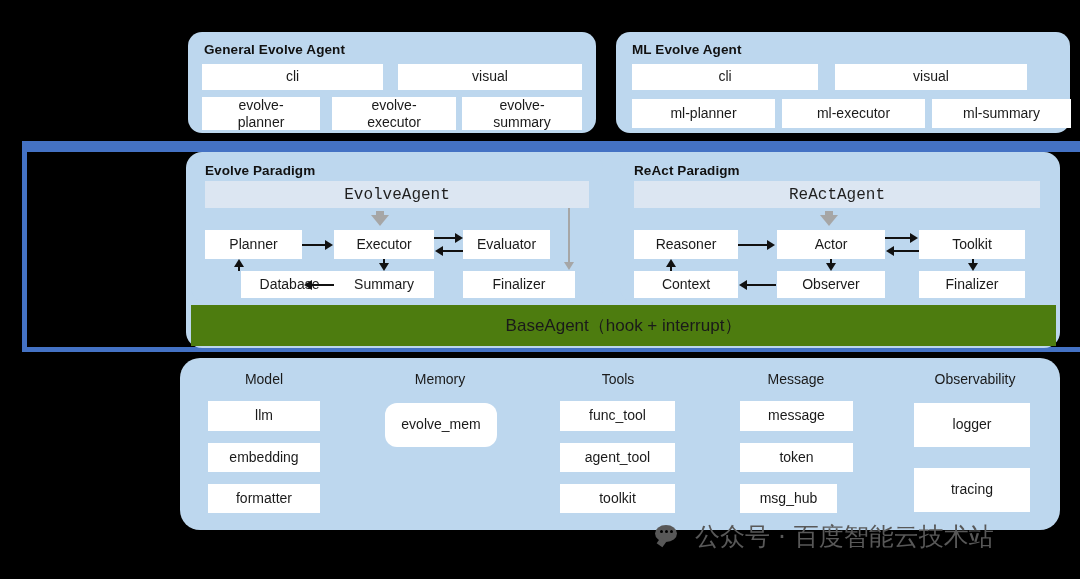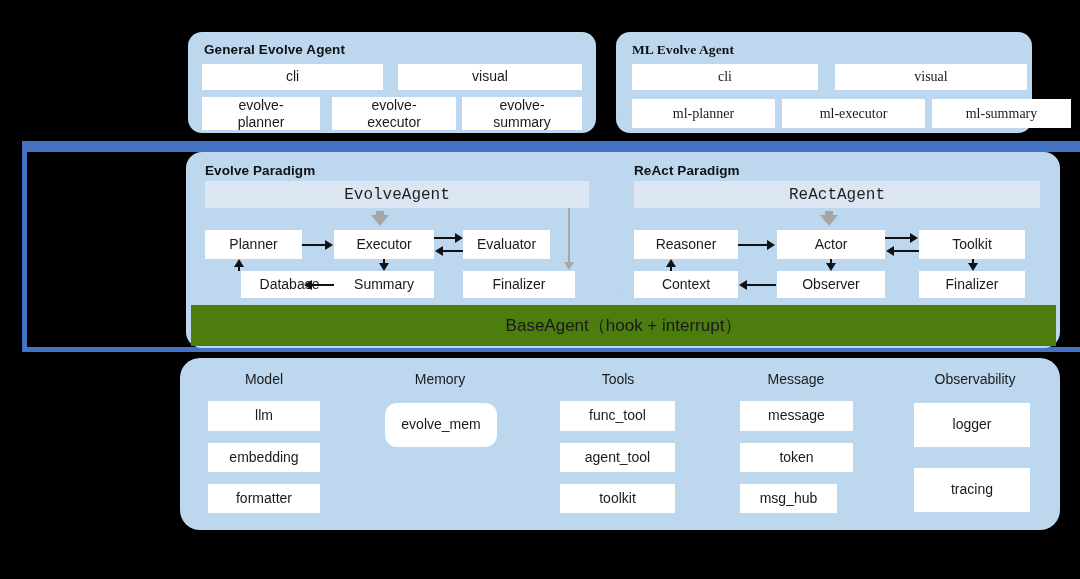--- a/index.html
+++ b/index.html
@@ -66,21 +66,21 @@
     <div class="wbox" style="left:14px;top:32px;width:181px;height:26px;">cli</div>
     <div class="wbox" style="left:210px;top:32px;width:184px;height:26px;">visual</div>
     <div class="wbox two" style="left:14px;top:65px;width:118px;height:33px;white-space:pre-line;">evolve-
 planner</div>
     <div class="wbox two" style="left:144px;top:65px;width:124px;height:33px;white-space:pre-line;">evolve-
 executor</div>
     <div class="wbox two" style="left:274px;top:65px;width:120px;height:33px;white-space:pre-line;">evolve-
 summary</div>
   </div>
 
-  <div class="panel" style="left:616px;top:32px;width:416px;height:101px;font-family:Liberation Serif, serif;">
+  <div class="panel" style="left:616px;top:32px;width:454px;height:101px;">
     <div class="panel-title" style="left:16px;top:10px;">ML Evolve Agent</div>
     <div class="wbox" style="left:16px;top:32px;width:186px;height:26px;">cli</div>
     <div class="wbox" style="left:219px;top:32px;width:192px;height:26px;">visual</div>
     <div class="wbox" style="left:16px;top:67px;width:143px;height:29px;">ml-planner</div>
     <div class="wbox" style="left:316px;top:67px;width:139px;height:29px;">ml-summary</div>
     <div class="wbox" style="left:166px;top:67px;width:143px;height:29px;">ml-executor</div>
   </div>
 
   <div class="panel" style="left:186px;top:152px;width:874px;height:196px;border-radius:16px;"></div>
 
@@ -190,14 +190,23 @@
     <div class="wbox" style="left:22px;top:83px;width:113px;height:29px;">token</div>
     <div class="wbox" style="left:22px;top:124px;width:97px;height:29px;">msg_hub</div>
   </div>
 
   <div style="position:absolute;left:892px;top:360px;width:166px;height:168px;">
     <div class="colhead" style="top:11px;">Observability</div>
     <div class="wbox" style="left:22px;top:43px;width:116px;height:44px;">logger</div>
     <div class="wbox" style="left:22px;top:108px;width:116px;height:44px;">tracing</div>
   </div>
 
+  <div class="wm" style="left:655px;top:520px;">
+    <span class="wm-ic">
+      <span class="b1"></span>
+      <span class="d" style="left:5px;"></span>
+      <span class="d" style="left:10px;"></span>
+      <span class="d" style="left:15px;"></span>
+    </span>
+    <span>公众号 · 百度智能云技术站</span>
+  </div>
 
 </div>
 
 </body></html>

